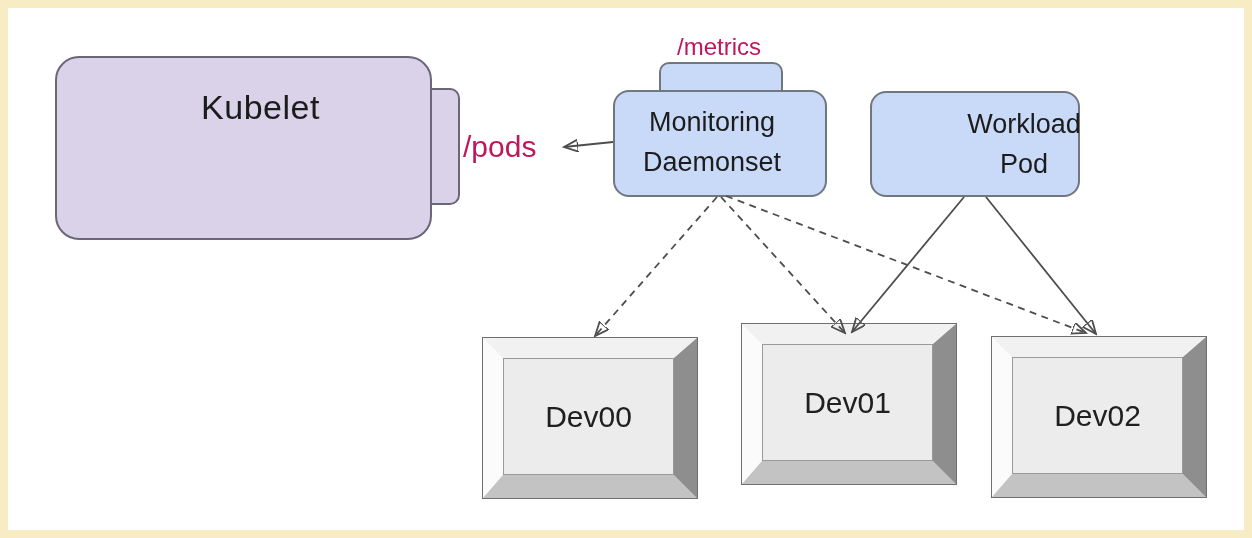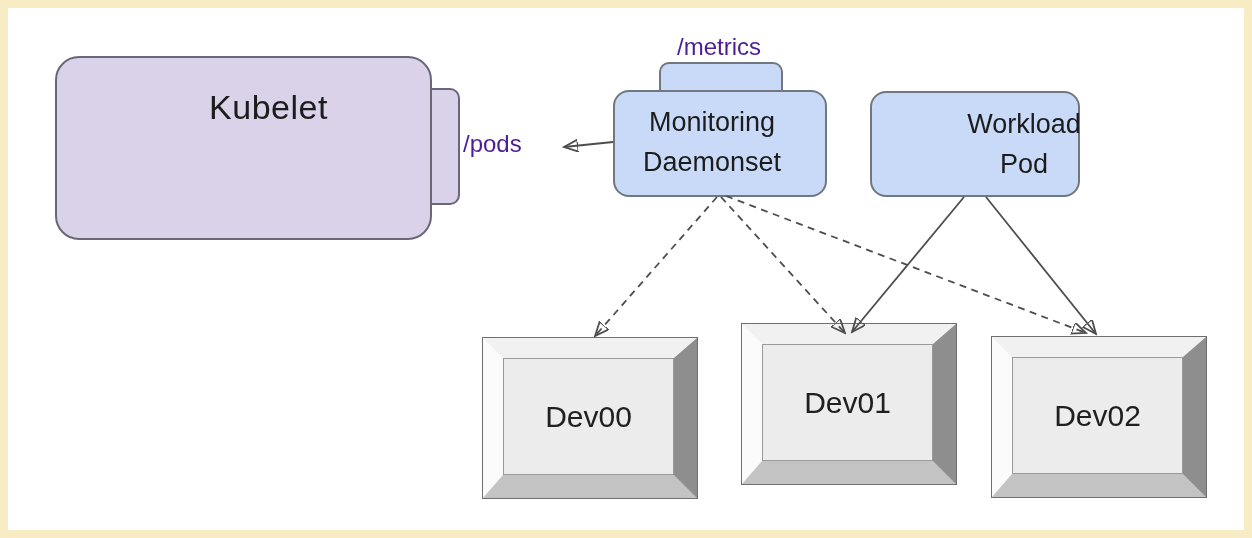--- a/index.html
+++ b/index.html
@@ -28,21 +28,21 @@
 
   .node-label {
     position: absolute;
     z-index: 3;
     text-align: center;
     color: #1c1c1c;
     white-space: pre-line;
   }
   .kubelet-label   { font-size: 34px; letter-spacing: 0.5px; }
   .pod-label       { font-size: 27px; line-height: 40px; }
-  .port-label      { font-size: 24px; color: #4c1d95; }
+  .port-label      { font-size: 24px; color: #be185d; }
 
   
   .dev {
     position: absolute;
     width: 214px;
     height: 160px;
     z-index: 2;
   }
   .dev .bevel {
     position: absolute;
@@ -76,23 +76,23 @@
   svg.arrows path { fill: none; stroke: #4d4d4d; stroke-width: 1.8px; }
   svg.arrows path.dashed { stroke-dasharray: 7 5.5; }
 </style>
 </head>
 <body>
 
 <div class="frame">
 
   <div class="node purple tab" style="left:394px; top:80px; width:58px; height:117px; border-radius:10px;"></div>
   <div class="node purple main-box" style="left:47px; top:48px; width:377px; height:184px; border-radius:24px;"></div>
-  <div class="node-label kubelet-label" style="left:47px; top:80px; width:411px;margin-left:8px;">Kubelet</div>
+  <div class="node-label kubelet-label" style="left:47px; top:80px; width:411px;">Kubelet</div>
 
-  <div class="node-label port-label" style="left:455px; top:122px; width:80px; text-align:left; font-size:24px;">/pods</div>
+  <div class="node-label port-label" style="left:455px; top:122px; width:80px; text-align:left; font-size:30px;">/pods</div>
 
   <div class="node-label port-label" style="left:601px; top:25px; width:220px;">/metrics</div>
 
   <div class="node blue tab" style="left:651px; top:54px; width:124px; height:54px; border-radius:10px;"></div>
   <div class="node blue main-box" style="left:605px; top:82px; width:214px; height:107px; border-radius:16px;"></div>
   <div class="node-label pod-label" style="left:605px; top:94px; width:198px;">Monitoring
 Daemonset</div>
 
   <div class="node blue main-box" style="left:862px; top:83px; width:210px; height:106px; border-radius:16px;"></div>
   <div class="node-label pod-label" style="left:911px; top:96px; width:210px;">Workload

